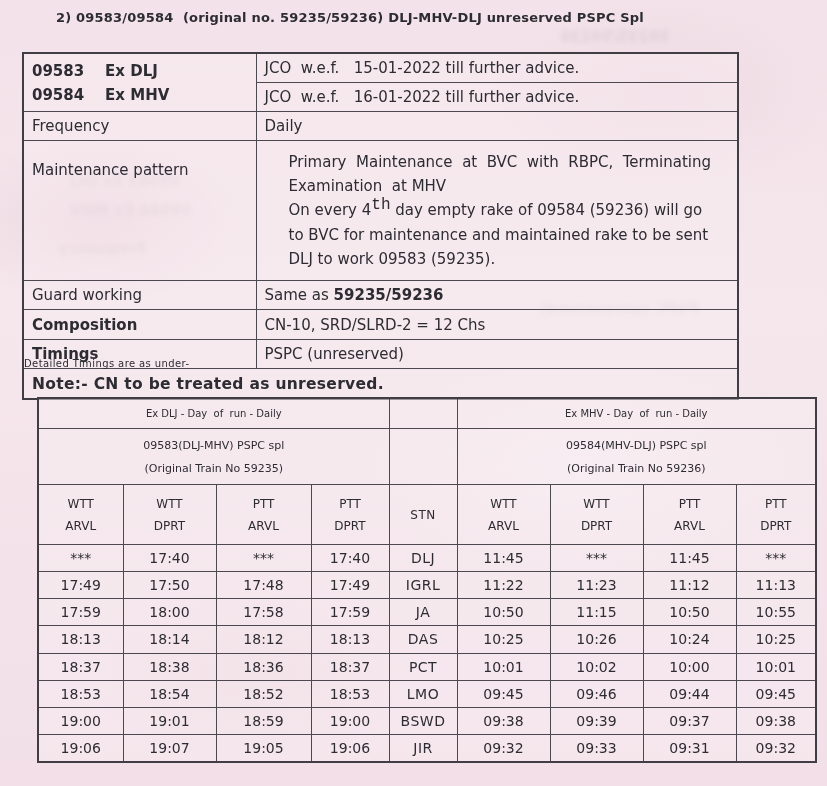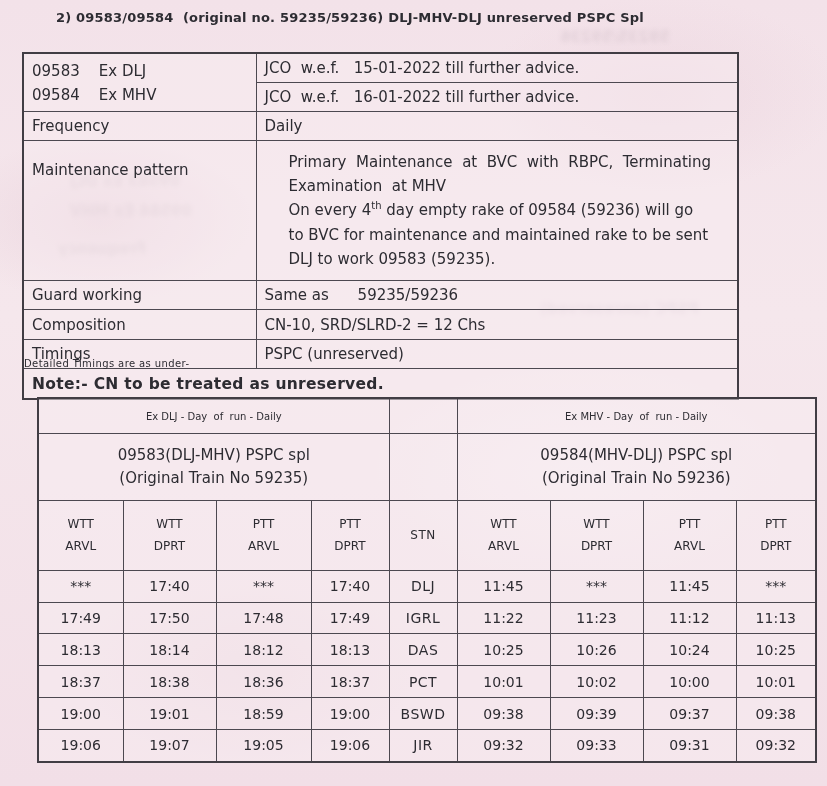--- a/index.html
+++ b/index.html
@@ -32,43 +32,43 @@
     background:rgba(248,238,242,.45);
     font-size:15px;
   }
   .info td{
     border:1.6px solid #4c4850;
     padding:1px 8px;vertical-align:middle;
     line-height:24px;
   }
   .info{border:2px solid #413d44;}
   .pre{white-space:pre-wrap;}
-  .b{font-weight:normal;margin-left:24px;}
+  .b{font-weight:bold;}
   .maint div{line-height:24.2px;margin-left:24px;}
-  sup.s{font-size:10px;vertical-align:super;line-height:0;}
+  sup.s{font-size:16px;vertical-align:super;line-height:0;font-family:Liberation Mono, monospace;}
   .noterow td{font-weight:bold;font-size:15.5px;letter-spacing:.3px;margin-top:9px;}
   
   .dt-label{
     position:absolute;left:24px;top:358px;font-size:10px;letter-spacing:.4px;text-align:right;
   }
   
   .tt{
     position:absolute;left:37px;top:397px;width:778px;height:366px;
     table-layout:fixed;
     background:rgba(248,238,242,.5);
     border:2px solid #413d44;
     font-size:14px;
   }
   .tt td{
     border:1.5px solid #4c4850;
     text-align:center;vertical-align:middle;
     padding:0 2px;
   }
   .tt .hd1{height:27px;font-size:10px;}
-  .tt .hd2{height:50px;font-size:15px;line-height:23px;}
+  .tt .hd2{height:50px;font-size:11px;line-height:23px;}
   .tt .hd3{height:53px;font-size:12px;line-height:22px;}
   .tt .dr td{height:23px;font-size:14px;}
   .stn{letter-spacing:.5px;}
   
   .ghost{
     position:absolute;transform:scaleX(-1);
     filter:blur(2.5px);opacity:.13;color:#7c6c78;
     font-size:15px;font-weight:bold;pointer-events:none;white-space:nowrap;
   }
 </style>
@@ -215,20 +215,31 @@
       <td>17:50</td>
       <td>17:48</td>
       <td>17:49</td>
       <td class="stn">IGRL</td>
       <td>11:22</td>
       <td>11:23</td>
       <td>11:12</td>
       <td>11:13</td>
     </tr>
     <tr class="dr">
+      <td>17:59</td>
+      <td>18:00</td>
+      <td>17:58</td>
+      <td>17:59</td>
+      <td class="stn">JA</td>
+      <td>10:50</td>
+      <td>11:15</td>
+      <td>10:50</td>
+      <td>10:55</td>
+    </tr>
+    <tr class="dr">
       <td>18:13</td>
       <td>18:14</td>
       <td>18:12</td>
       <td>18:13</td>
       <td class="stn">DAS</td>
       <td>10:25</td>
       <td>10:26</td>
       <td>10:24</td>
       <td>10:25</td>
     </tr>
@@ -237,20 +248,31 @@
       <td>18:38</td>
       <td>18:36</td>
       <td>18:37</td>
       <td class="stn">PCT</td>
       <td>10:01</td>
       <td>10:02</td>
       <td>10:00</td>
       <td>10:01</td>
     </tr>
     <tr class="dr">
+      <td>18:53</td>
+      <td>18:54</td>
+      <td>18:52</td>
+      <td>18:53</td>
+      <td class="stn">LMO</td>
+      <td>09:45</td>
+      <td>09:46</td>
+      <td>09:44</td>
+      <td>09:45</td>
+    </tr>
+    <tr class="dr">
       <td>19:00</td>
       <td>19:01</td>
       <td>18:59</td>
       <td>19:00</td>
       <td class="stn">BSWD</td>
       <td>09:38</td>
       <td>09:39</td>
       <td>09:37</td>
       <td>09:38</td>
     </tr>

